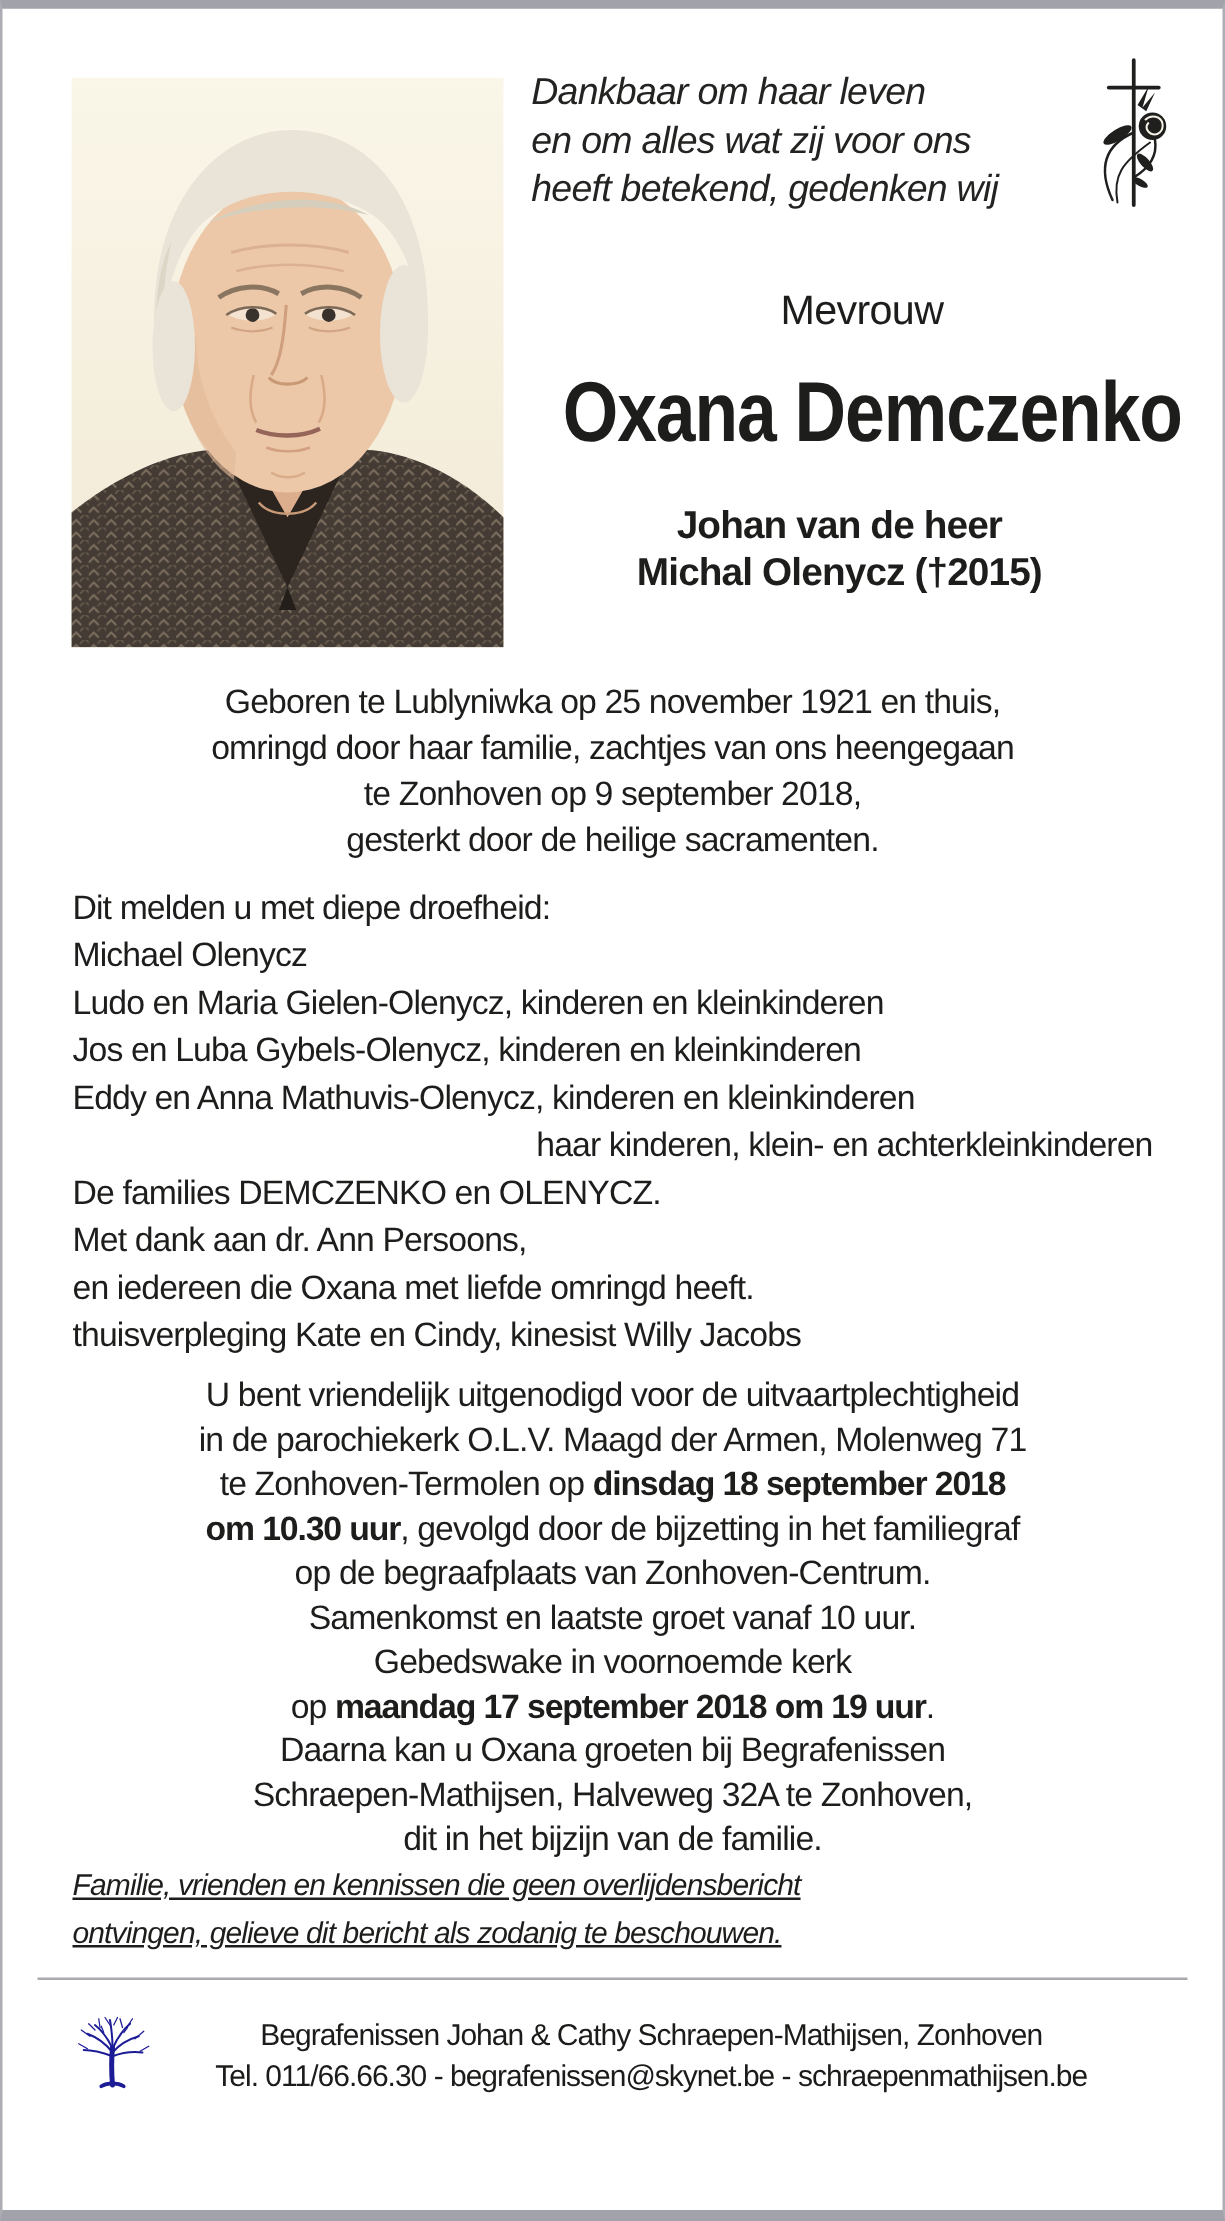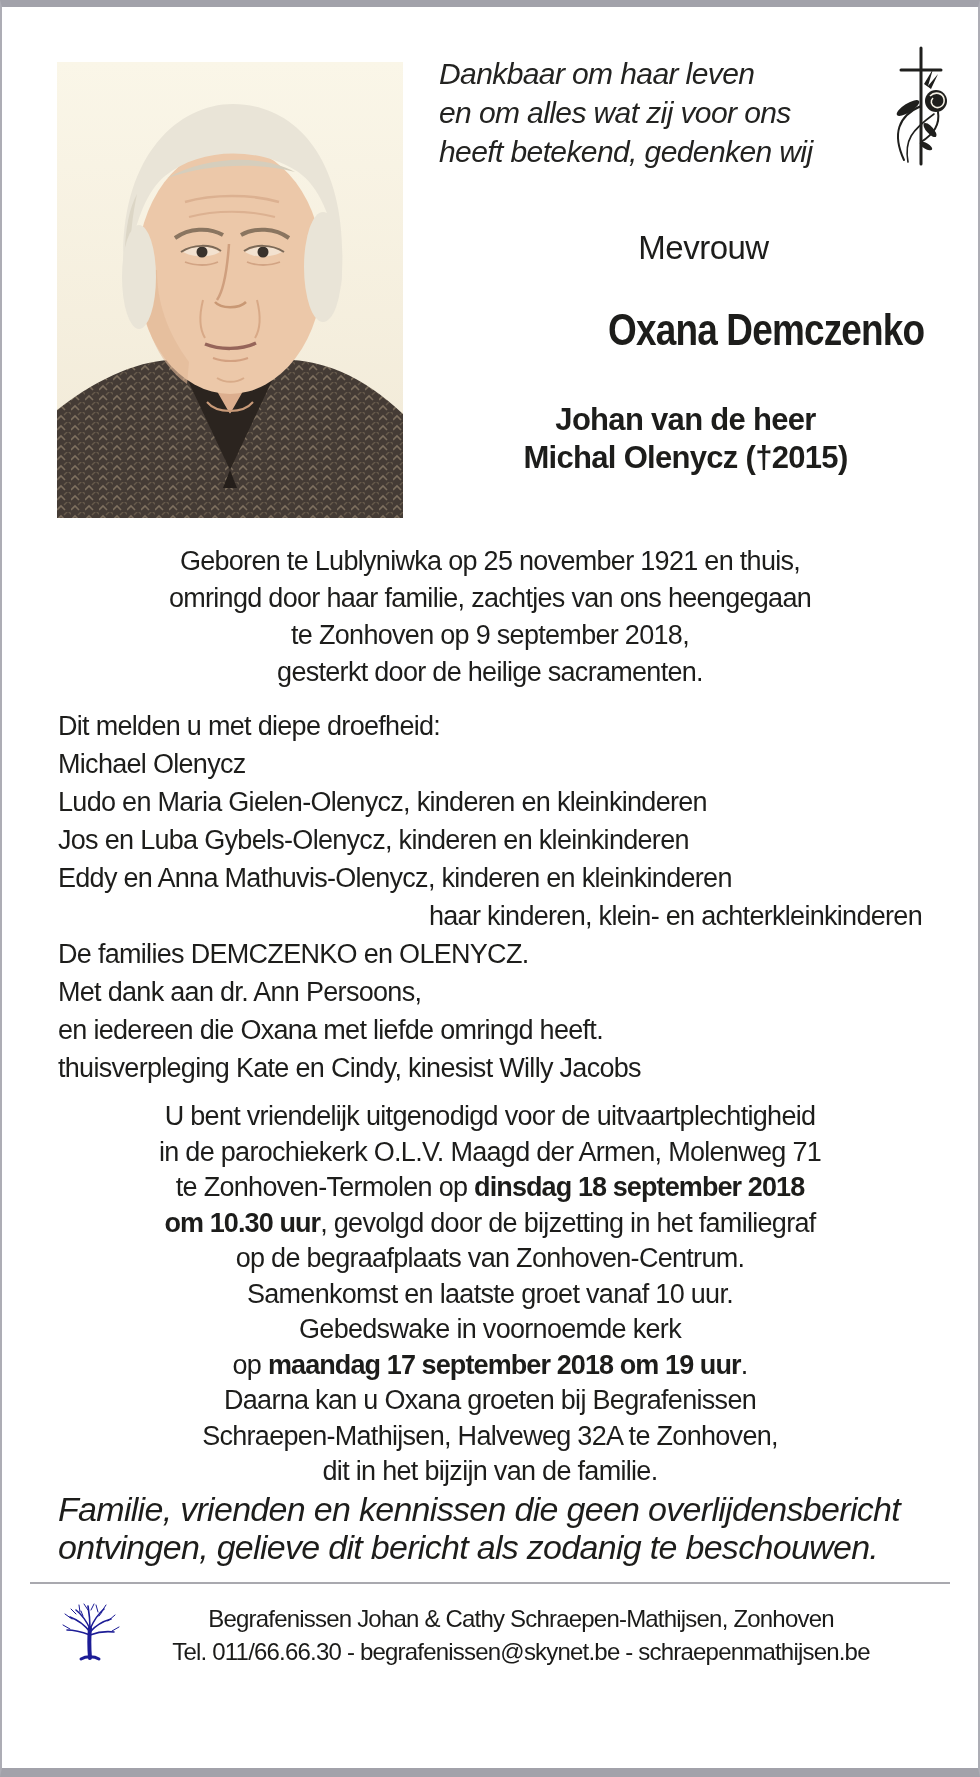--- a/index.html
+++ b/index.html
@@ -15,46 +15,46 @@
     border-right:2px solid #adadb5;
     font-family:"Liberation Sans", sans-serif;
     color:#1d1d1b;
     overflow:hidden;
   }
   .content{padding:0 56px;}
   
   .header{position:relative;height:530px;}
   .photo{position:absolute;left:55px;top:55px;width:346px;height:456px;overflow:hidden;}
   .photo svg{display:block;width:100%;height:100%;}
-  .head-right{position:absolute;left:415px;top:33px;width:537px;}
+  .head-right{position:absolute;left:401px;top:33px;width:537px;}
   .quote{
     margin:14px 0 0 22px;
     font-style:italic;
     font-size:30px;line-height:39px;
     letter-spacing:-0.6px;
     color:#232321;
   }
   .cross{position:absolute;right:-12px;top:4px;width:92px;height:124px;}
   .cross svg{width:100%;height:100%;}
   .salutation{margin-top:58px;text-align:center;font-size:33px;letter-spacing:-0.5px;padding-left:36px;}
-  .name{margin:26px 0 0 0;text-align:right;font-size:44px;font-weight:bold;line-height:74px;white-space:nowrap;}
+  .name{margin:26px 0 0 0;text-align:left;font-size:68px;font-weight:bold;line-height:74px;white-space:nowrap;}
   .name .squeeze{display:inline-block;transform:scaleX(0.84);transform-origin:center;letter-spacing:-1px;}
   .widow{margin-top:34px;text-align:center;font-weight:bold;font-size:31px;line-height:38px;letter-spacing:-0.7px;}
   
   .line{white-space:nowrap;}
   .intro{margin-top:6px;text-align:center;font-size:27px;line-height:37px;letter-spacing:-0.7px;}
   .announce{margin-top:16px;text-align:left;font-size:27px;line-height:38px;letter-spacing:-0.7px;}
   .announce .right{text-align:right;}
   .service{margin-top:12px;text-align:center;font-size:27px;line-height:35.5px;letter-spacing:-0.7px;}
   .service .b{font-weight:bold;letter-spacing:-0.9px;}
   .address{margin-top:18px;text-align:left;font-size:27px;line-height:38px;letter-spacing:-0.7px;}
-  .notice{text-align:left;font-style:italic;font-size:34px;line-height:38px;letter-spacing:-0.7px;}
+  .notice{text-align:left;font-style:italic;font-size:24px;line-height:38px;letter-spacing:-0.7px;text-decoration:underline;}
   
   .rule{border:none;border-top:2px solid #a9a9af;margin:16px 28px 0 28px;}
-  .footer{position:relative;margin:18px 56px 0 56px;}
+  .footer{position:relative;margin:28px 56px 0 56px;}
   .footer .logo{position:absolute;left:0;top:0;width:64px;height:60px;}
   .footer .logo svg{width:100%;height:100%;}
   .footer .ftext{margin-left:62px;text-align:center;font-size:24px;line-height:33px;letter-spacing:-0.8px;color:#1b1b19;}
 </style>
 </head>
 <body>
 
 <div class="page">
 
   <header class="header">

